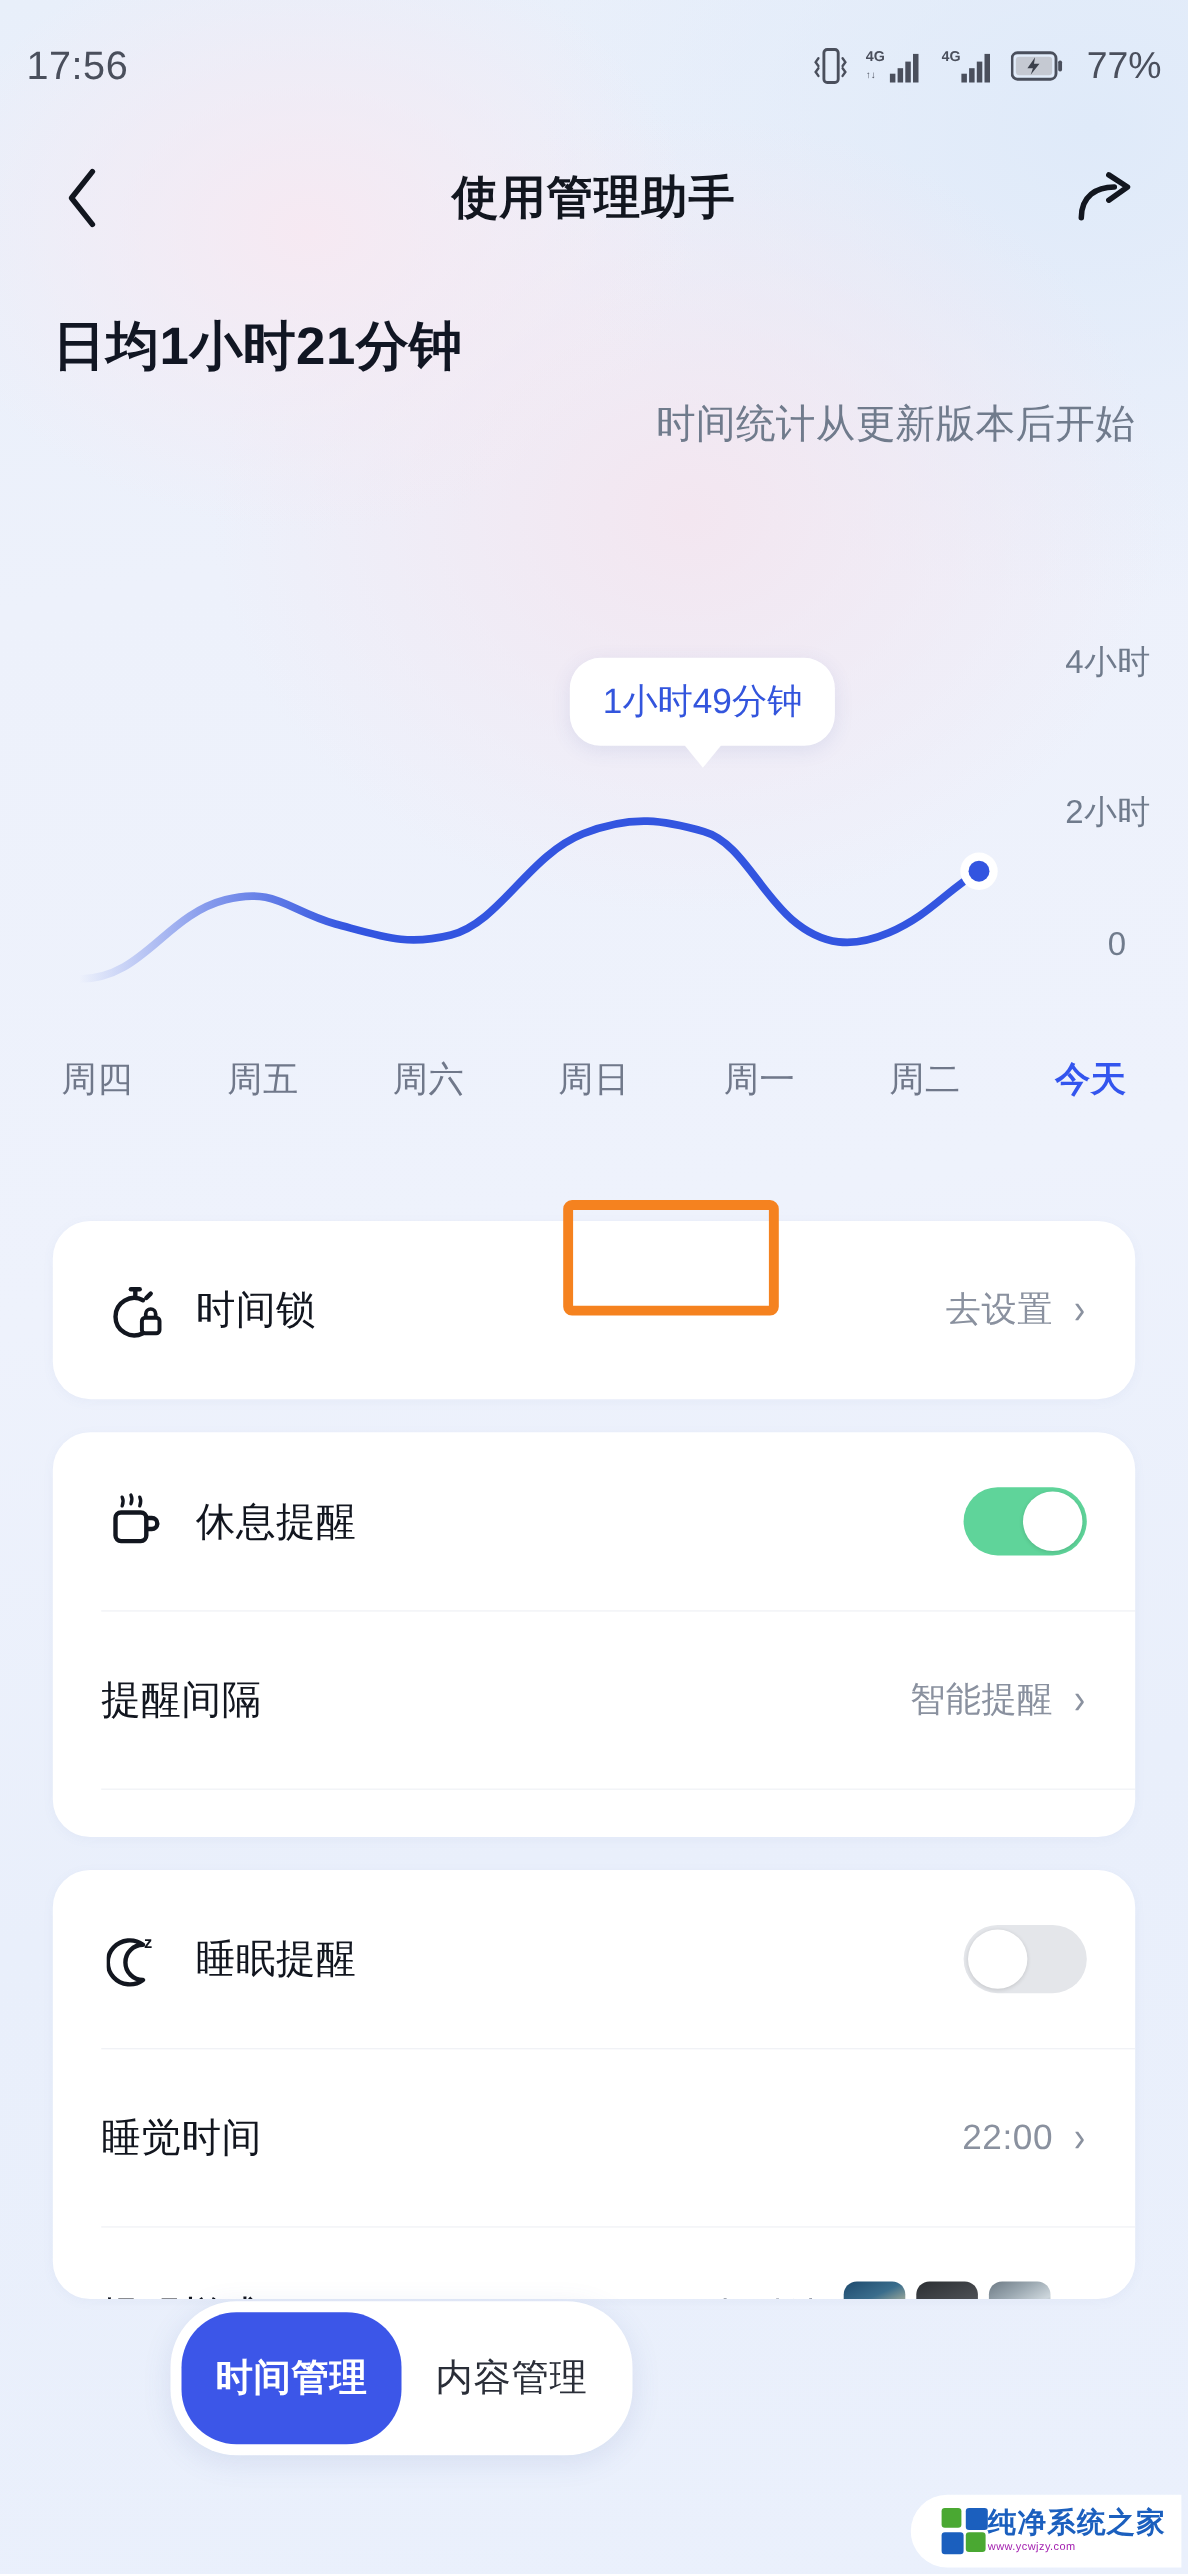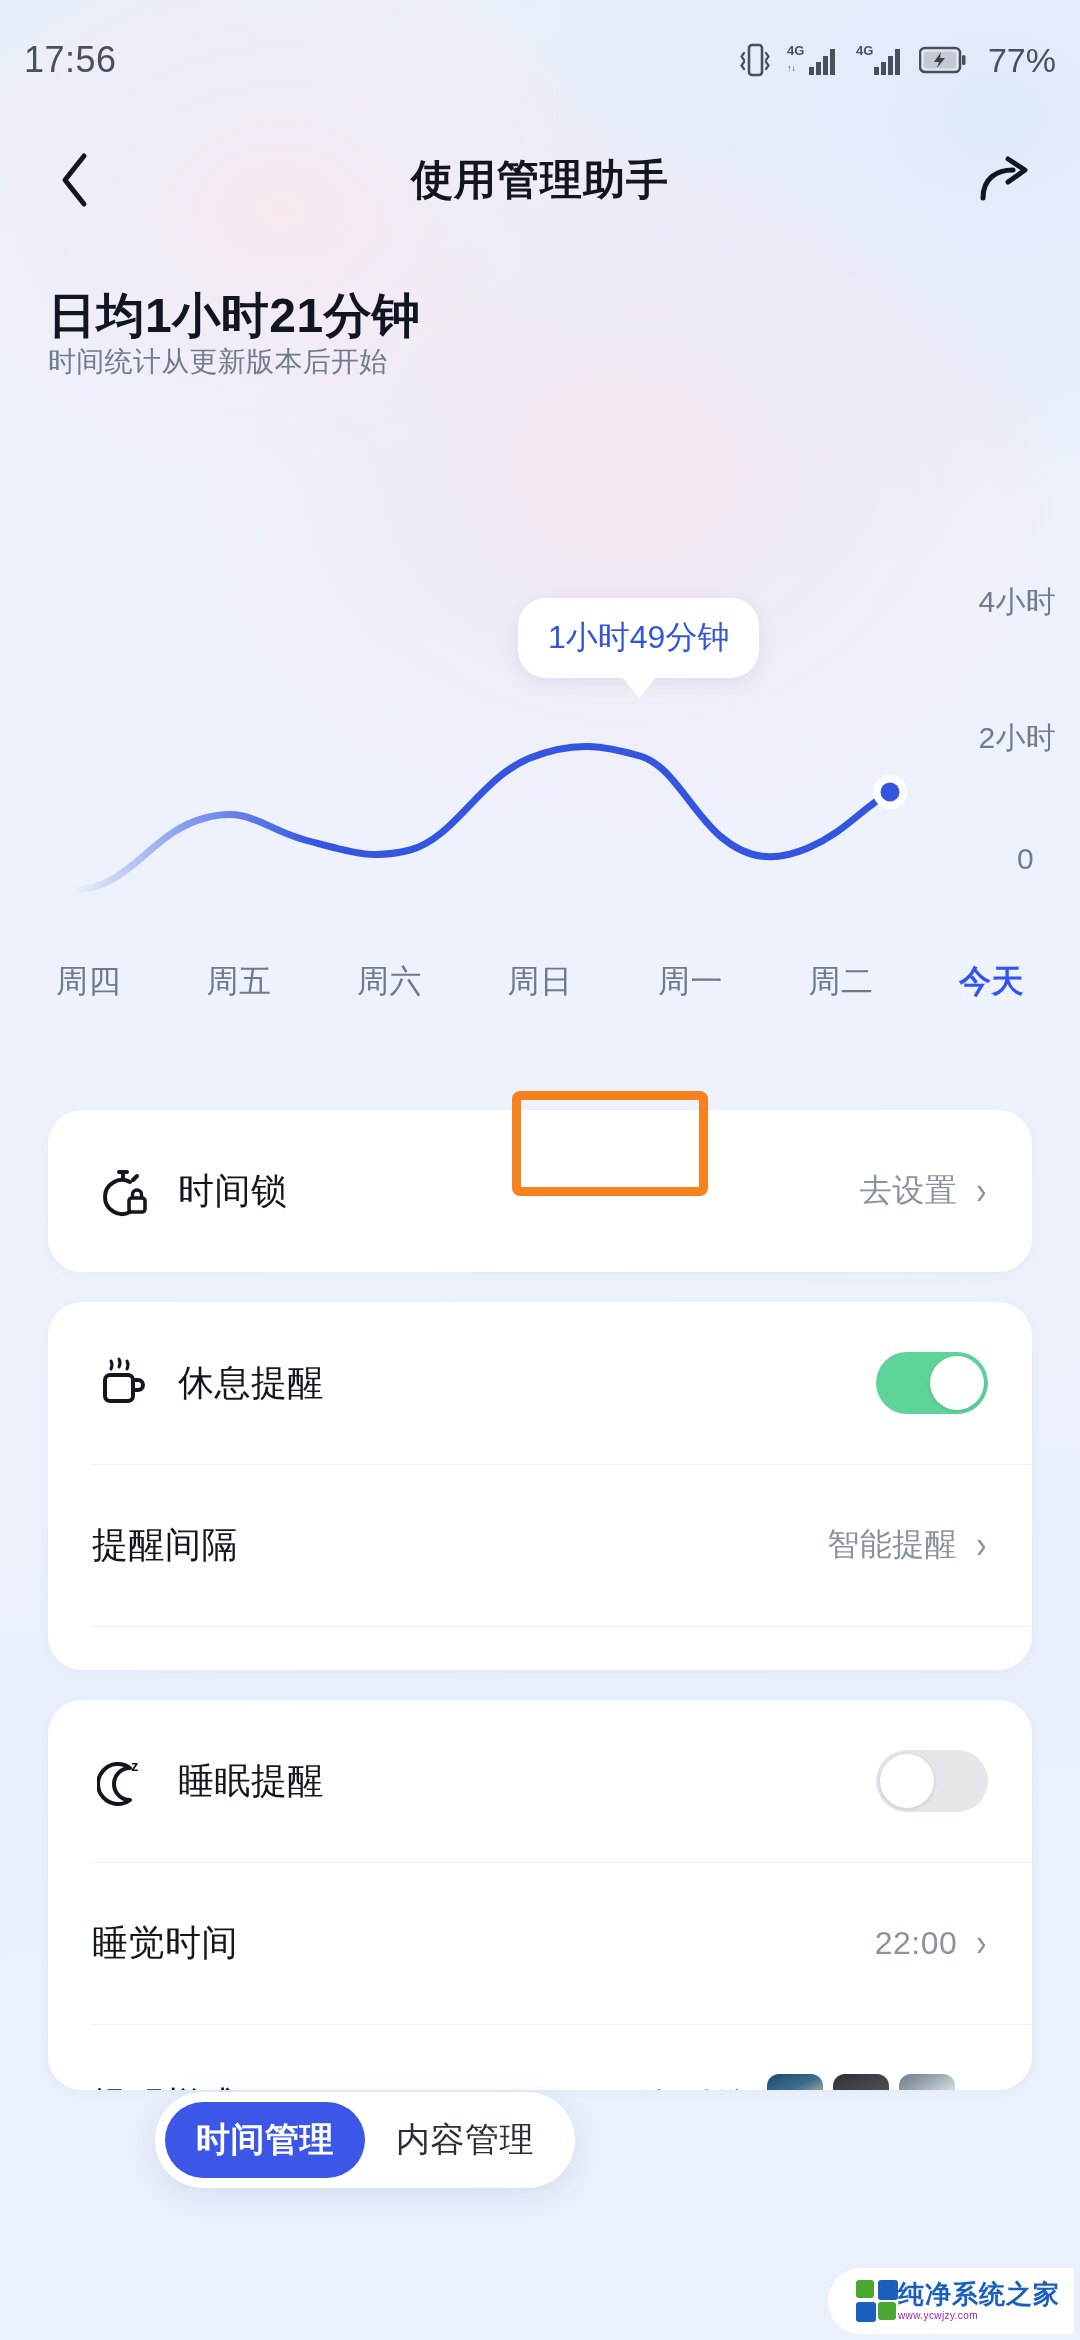--- a/index.html
+++ b/index.html
@@ -90,31 +90,33 @@
     right: 48px;
   }
   .hdr-title {
     font-size: 48px;
     font-weight: bold;
     color: #111623;
     letter-spacing: 0.5px;
     line-height: 1.1;
   }
   .hdr-sub {
-    font-size: 28px;
+    margin-top: 18px;
+    font-size: 36px;
     color: #707b8c;
     letter-spacing: 0.3px;
+    text-align: right;
   }
 
   
   .chart-wrap {
     position: absolute;
     top: 560px;
     left: 0;
-    right: 4px;
+    right: 14px;
     height: 420px;
   }
   .chart-svg {
     position: absolute;
     top: 0; left: 0;
   }
   .ylabel {
     position: absolute;
     font-size: 30px;
     color: #707b8c;
@@ -272,21 +274,21 @@
     pointer-events: none;
   }
   #annot-goto { left: 512px; top: 1091px; width: 196px; height: 105px; }
 
   
   .tabbar {
     position: absolute;
     left: 155px;
     top: 2092px;
     width: 420px;
-    height: 96px;
+    height: 140px;
     background: #ffffff;
     border-radius: 60px;
     display: flex;
     align-items: center;
     padding: 10px;
     box-sizing: border-box;
     box-shadow: 0 6px 26px rgba(80,100,160,0.13);
   }
   .tab {
     flex: 1;

